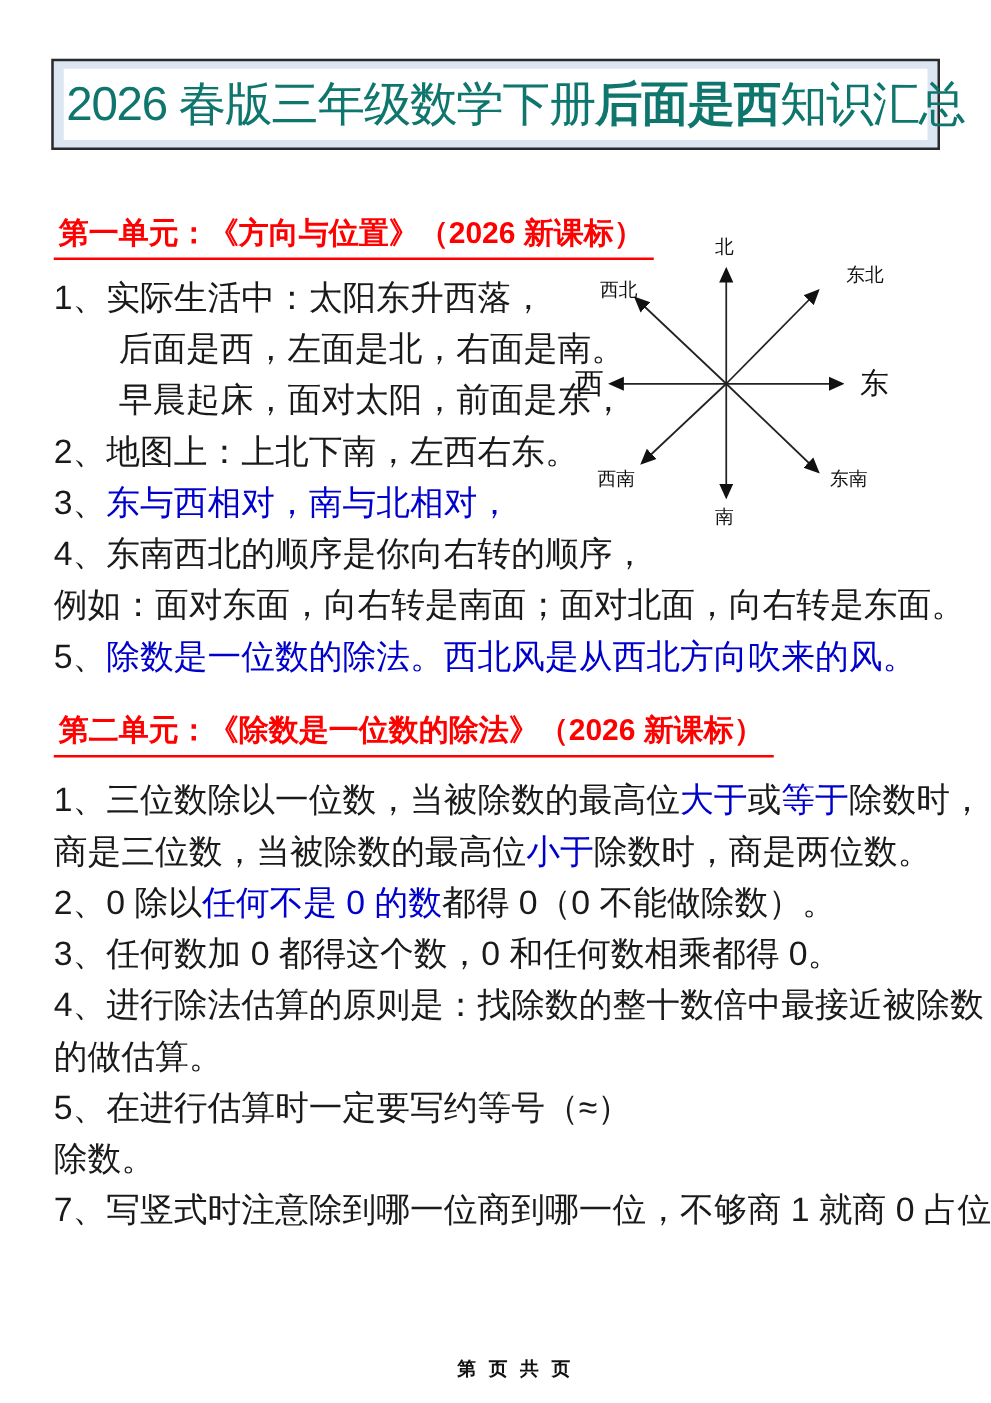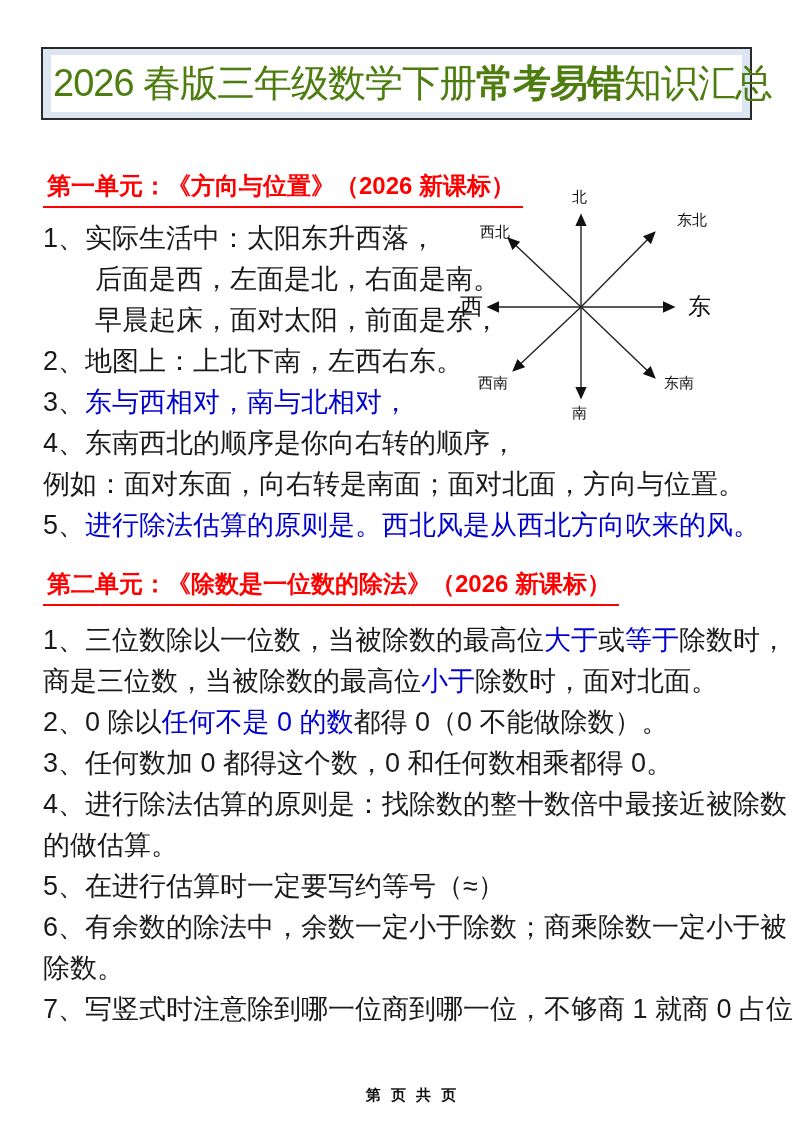--- a/index.html
+++ b/index.html
@@ -28,21 +28,21 @@
   .title-inner{
     background:#ffffff;
     text-align:center;
     padding:3px 2px;
     white-space:nowrap;
   }
   .title-inner span{
     font-size:38px;
     letter-spacing:-1px;
     font-weight:500;
-    color:#4d7c0f;
+    color:#0f766e;
   }
   .title-inner span.bold{font-weight:800;}
   
   .content{margin:0 41px 0 43px;}
   .section-heading{
     color:var(--red);
     font-size:24px;
     font-weight:600;
   }
   .section-heading .hd{
@@ -83,51 +83,50 @@
     color:#111;
     padding-left:32px;
   }
 </style>
 </head>
 <body>
 
 <div class="page">
 
   <div class="title-box">
-    <div class="title-inner"><span>2026 春版三年级数学下册</span><span class="bold">常考易错</span><span>知识汇总</span></div>
+    <div class="title-inner"><span>2026 春版三年级数学下册</span><span class="bold">后面是西</span><span>知识汇总</span></div>
   </div>
 
   <div class="content">
 
     <div class="section-heading" id="heading-1">
       <span class="hd">第一单元：《方向与位置》（2026 新课标）</span>
     </div>
     <div class="section-body">
         <div class="line"><span class="black">1、实际生活中：太阳东升西落，</span></div>
         <div class="line indent"><span class="black">后面是西，左面是北，右面是南。</span></div>
         <div class="line indent"><span class="black">早晨起床，面对太阳，前面是东，</span></div>
         <div class="line"><span class="black">2、地图上：上北下南，左西右东。</span></div>
         <div class="line"><span class="black">3、</span><span class="blue">东与西相对，南与北相对，</span></div>
         <div class="line"><span class="black">4、东南西北的顺序是你向右转的顺序，</span></div>
-        <div class="line"><span class="black">例如：面对东面，向右转是南面；面对北面，方向与位置。</span></div>
-        <div class="line"><span class="black">5、</span><span class="blue">进行除法估算的原则是。西北风是从西北方向吹来的风。</span></div>
+        <div class="line"><span class="black">例如：面对东面，向右转是南面；面对北面，向右转是东面。</span></div>
+        <div class="line"><span class="black">5、</span><span class="blue">除数是一位数的除法。西北风是从西北方向吹来的风。</span></div>
       </div>
 
     <div class="section-heading" id="heading-2">
       <span class="hd">第二单元：《除数是一位数的除法》（2026 新课标）</span>
     </div>
     <div class="section-body">
         <div class="line"><span class="black">1、三位数除以一位数，当被除数的最高位</span><span class="blue">大于</span><span class="black">或</span><span class="blue">等于</span><span class="black">除数时，</span></div>
-        <div class="line"><span class="black">商是三位数，当被除数的最高位</span><span class="blue">小于</span><span class="black">除数时，面对北面。</span></div>
+        <div class="line"><span class="black">商是三位数，当被除数的最高位</span><span class="blue">小于</span><span class="black">除数时，商是两位数。</span></div>
         <div class="line"><span class="black">2、0 除以</span><span class="blue">任何不是 0 的数</span><span class="black">都得 0（0 不能做除数）。</span></div>
         <div class="line"><span class="black">3、任何数加 0 都得这个数，0 和任何数相乘都得 0。</span></div>
         <div class="line"><span class="black">4、进行除法估算的原则是：找除数的整十数倍中最接近被除数</span></div>
         <div class="line"><span class="black">的做估算。</span></div>
         <div class="line"><span class="black">5、在进行估算时一定要写约等号（≈）</span></div>
-        <div class="line"><span class="black">6、有余数的除法中，余数一定小于除数；商乘除数一定小于被</span></div>
         <div class="line"><span class="black">除数。</span></div>
         <div class="line"><span class="black">7、写竖式时注意除到哪一位商到哪一位，不够商 1 就商 0 占位。</span></div>
       </div>
   </div>
 
   <div class="compass">
     <svg width="302" height="244" viewBox="0 0 302 244">
       <defs>
         <marker id="arr" viewBox="0 0 10 10" refX="8" refY="5" markerWidth="9" markerHeight="9" orient="auto-start-reverse">
           <path d="M0,0.5 L10,5 L0,9.5 z" fill="#111"></path>

